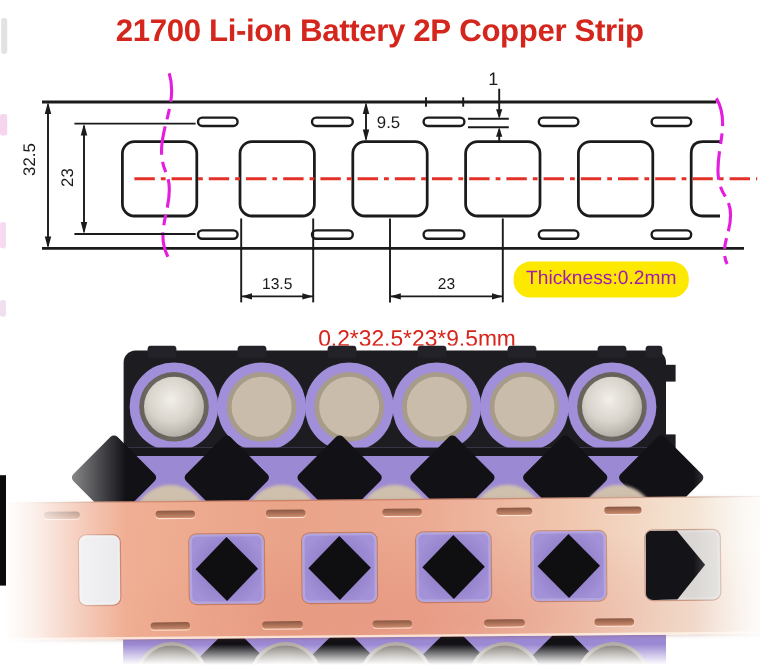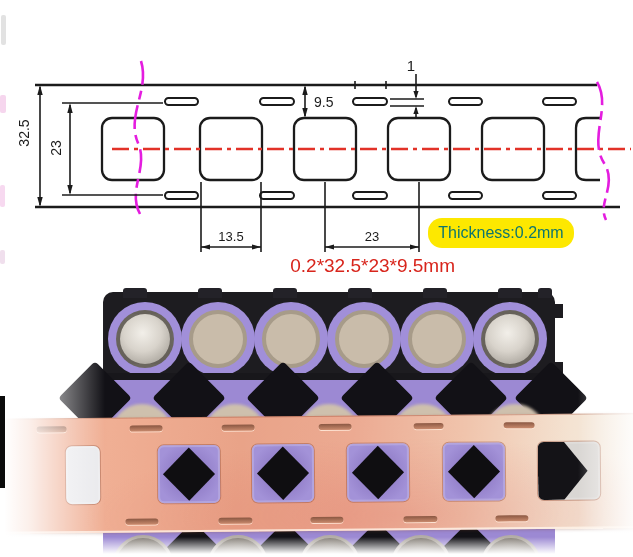--- a/index.html
+++ b/index.html
@@ -11,22 +11,22 @@
   #title{top:10px;left:0;width:633px;text-align:center;color:#d4261d;
          font-size:26px;font-weight:bold;letter-spacing:-0.3px;white-space:nowrap;}
   #title .t2{margin-left:7px;}
 
   
   #diagram{top:55px;left:0;}
   #diagram text{font-family:"Liberation Sans",sans-serif;fill:#1b1b1b;}
 
   #thickness-badge{left:428px;top:218px;width:146px;height:30px;background:#fde800;
       border-radius:14px;display:flex;align-items:center;justify-content:center;
-      color:#0f766e;font-size:16px;}
-  #spec-text{left:240px;top:255px;width:215px;text-align:right;color:#d8251c;font-size:19px;}
+      color:#a21caf;font-size:16px;}
+  #spec-text{left:240px;top:272px;width:215px;text-align:center;color:#d8251c;font-size:19px;}
 
   
   .artifact{border-radius:2px;}
 
   
   #photo{top:288px;left:0;width:633px;height:269px;overflow:hidden;background:#fff;}
   #bracket{left:103px;top:4px;width:452px;height:265px;background:#1d1c20;
            border-radius:10px 10px 0 0;z-index:1;}
   .tab{top:0;width:24px;height:10px;background:#232228;border-radius:3px 3px 0 0;z-index:1;}
   .side-tab{left:553px;width:10px;height:14px;background:#1d1c20;z-index:1;}
@@ -82,20 +82,23 @@
       background:linear-gradient(270deg,rgba(255,255,255,.85),rgba(255,255,255,0));}
   #fade-bottom{left:0;bottom:0;width:633px;height:20px;
       background:linear-gradient(rgba(255,255,255,0),#fff 85%);}
   #edge-line{left:0;top:108px;width:5px;height:92px;background:#0b0b0b;z-index:31;}
 </style>
 </head>
 <body>
 
 <div id="stage">
 
+  <div class="abs" id="title">
+    <span class="t1">21700 Li-ion Battery 2P</span><span class="t2">Copper Strip</span>
+  </div>
 
   <div class="abs artifact" style="left:1px;top:15px;width:5px;height:30px;background:rgba(140,140,140,.25);"></div>
   <div class="abs artifact" style="left:0;top:95px;width:6px;height:18px;background:rgba(225,120,200,.3);"></div>
   <div class="abs artifact" style="left:0;top:185px;width:5px;height:22px;background:rgba(225,120,200,.28);"></div>
   <div class="abs artifact" style="left:0;top:250px;width:5px;height:14px;background:rgba(200,140,190,.28);"></div>
   <div class="abs artifact" style="left:0;top:298px;width:6px;height:50px;background:rgba(220,130,190,.22);"></div>
 
   <svg class="abs" id="diagram" width="633" height="235" viewBox="0 0 633 235">
 
     <g stroke="#1b1b1b" stroke-width="2.4" fill="none">

